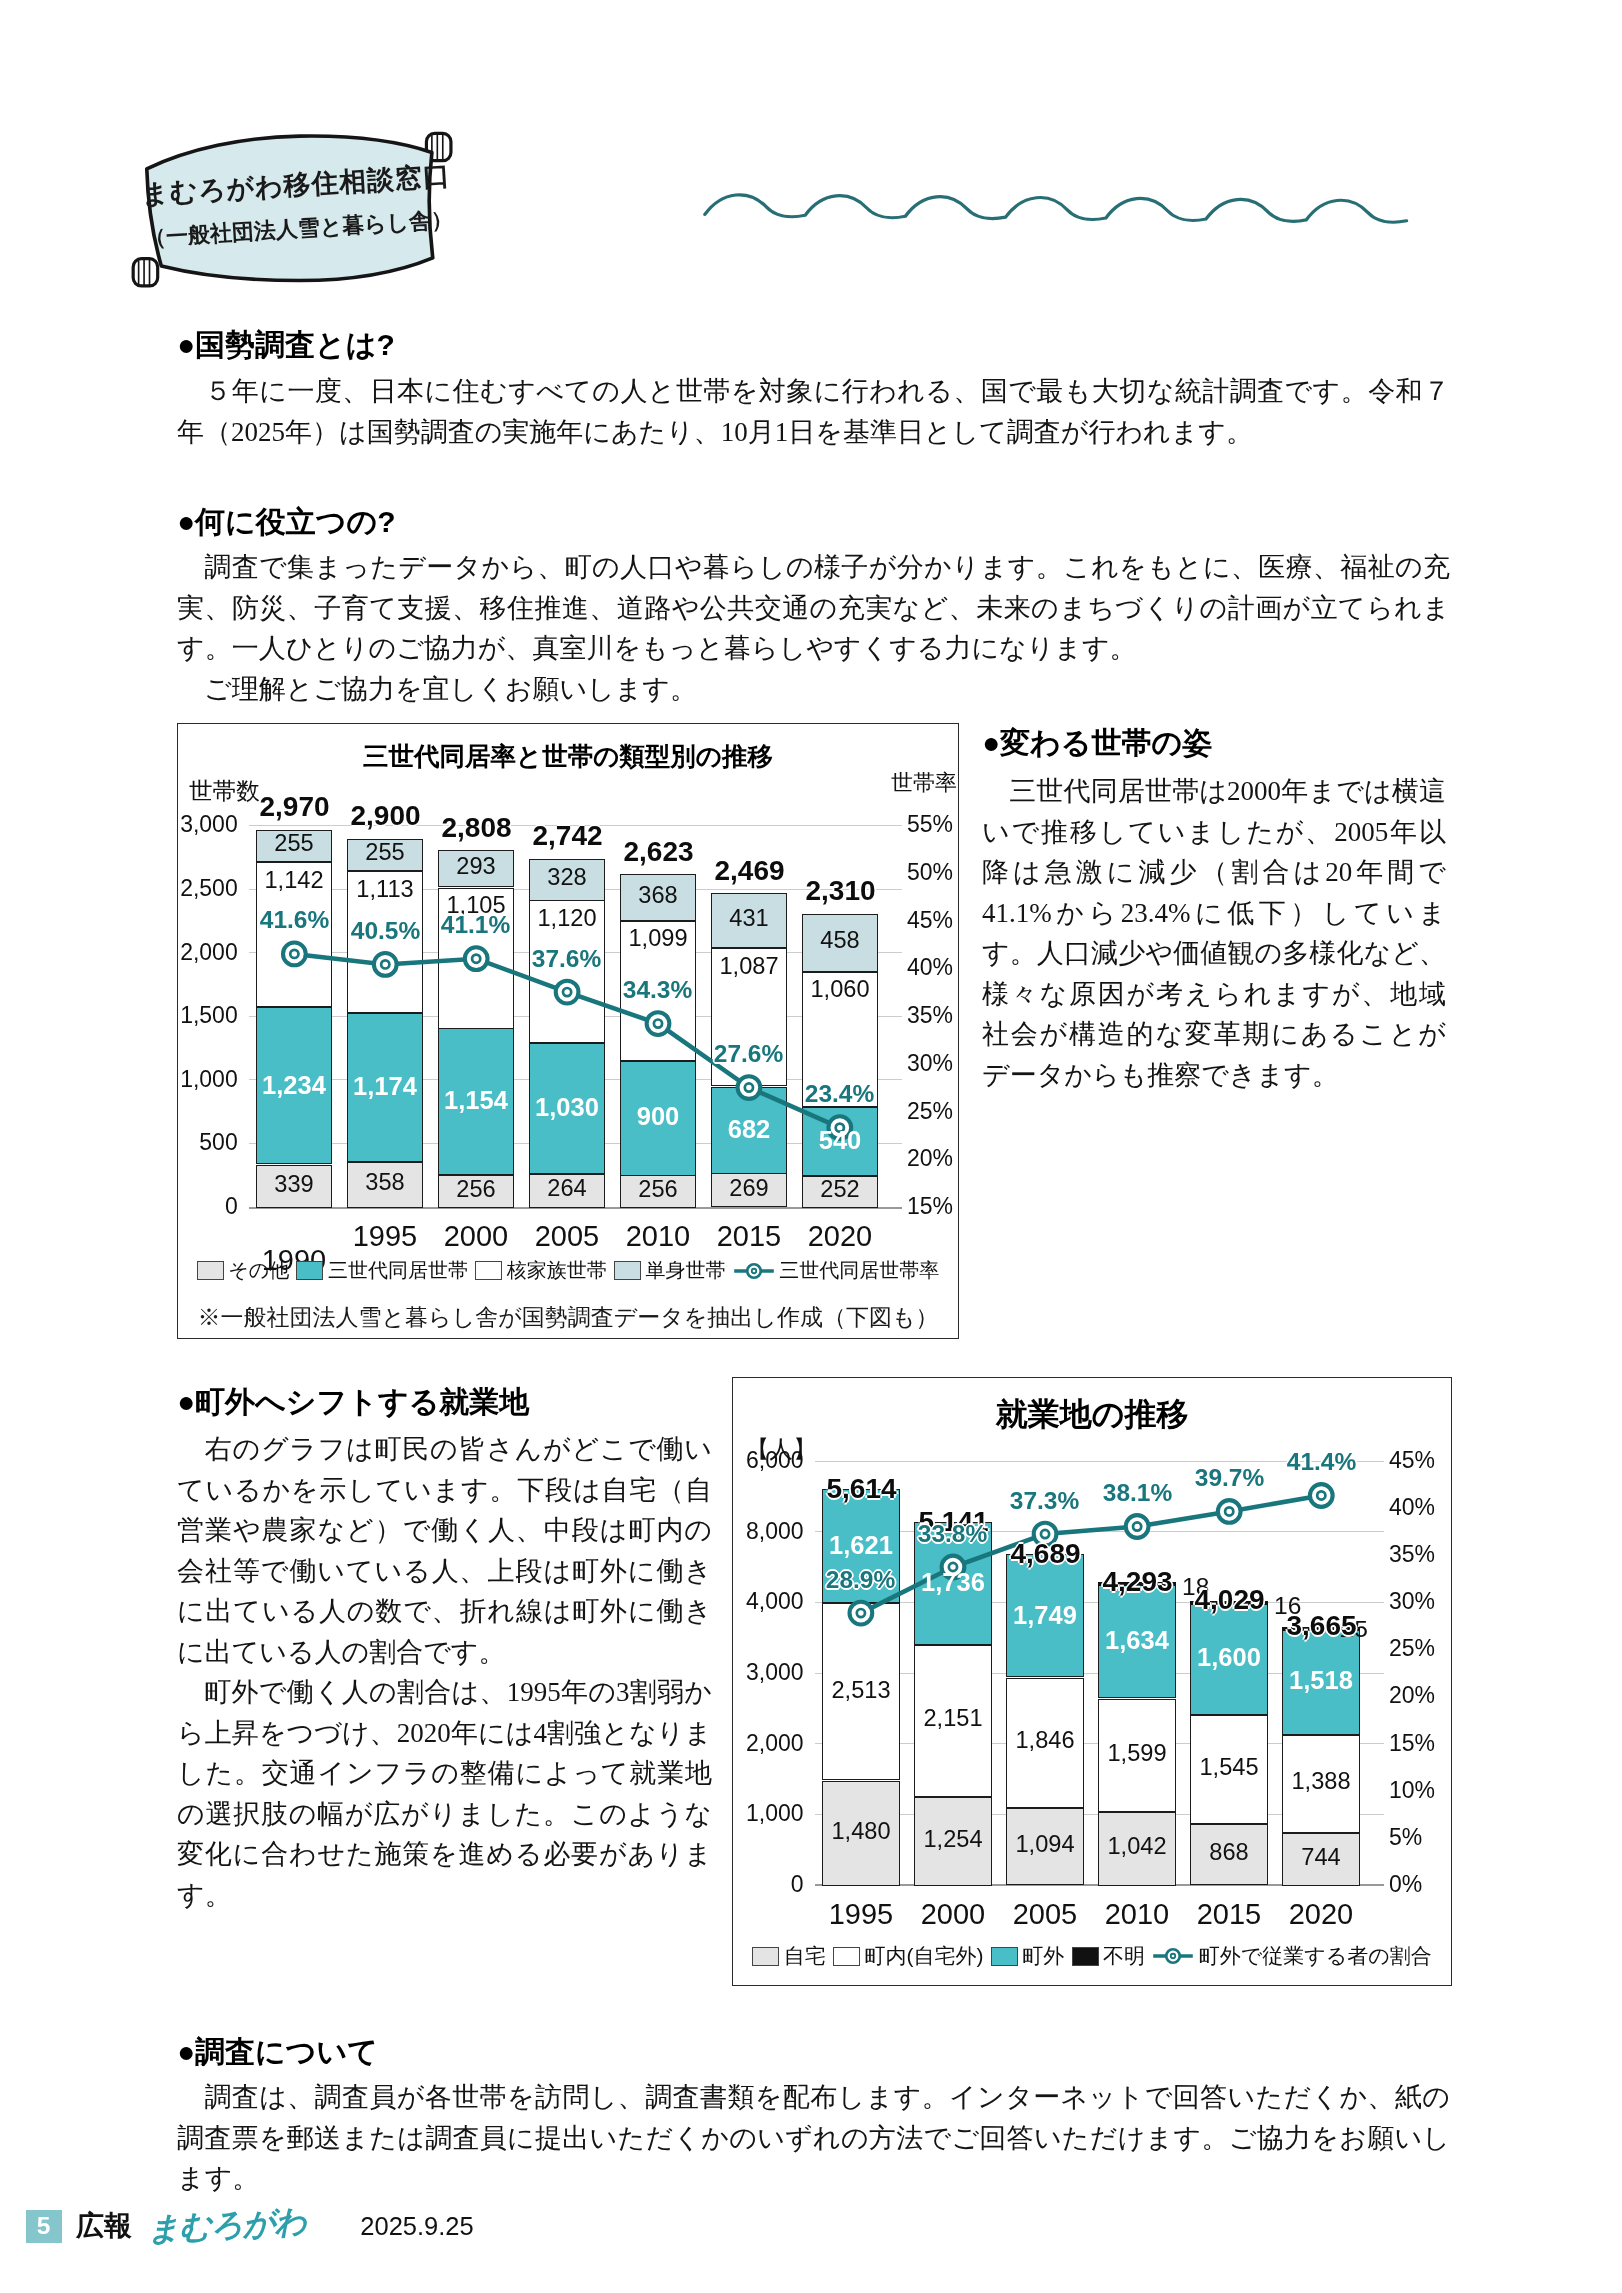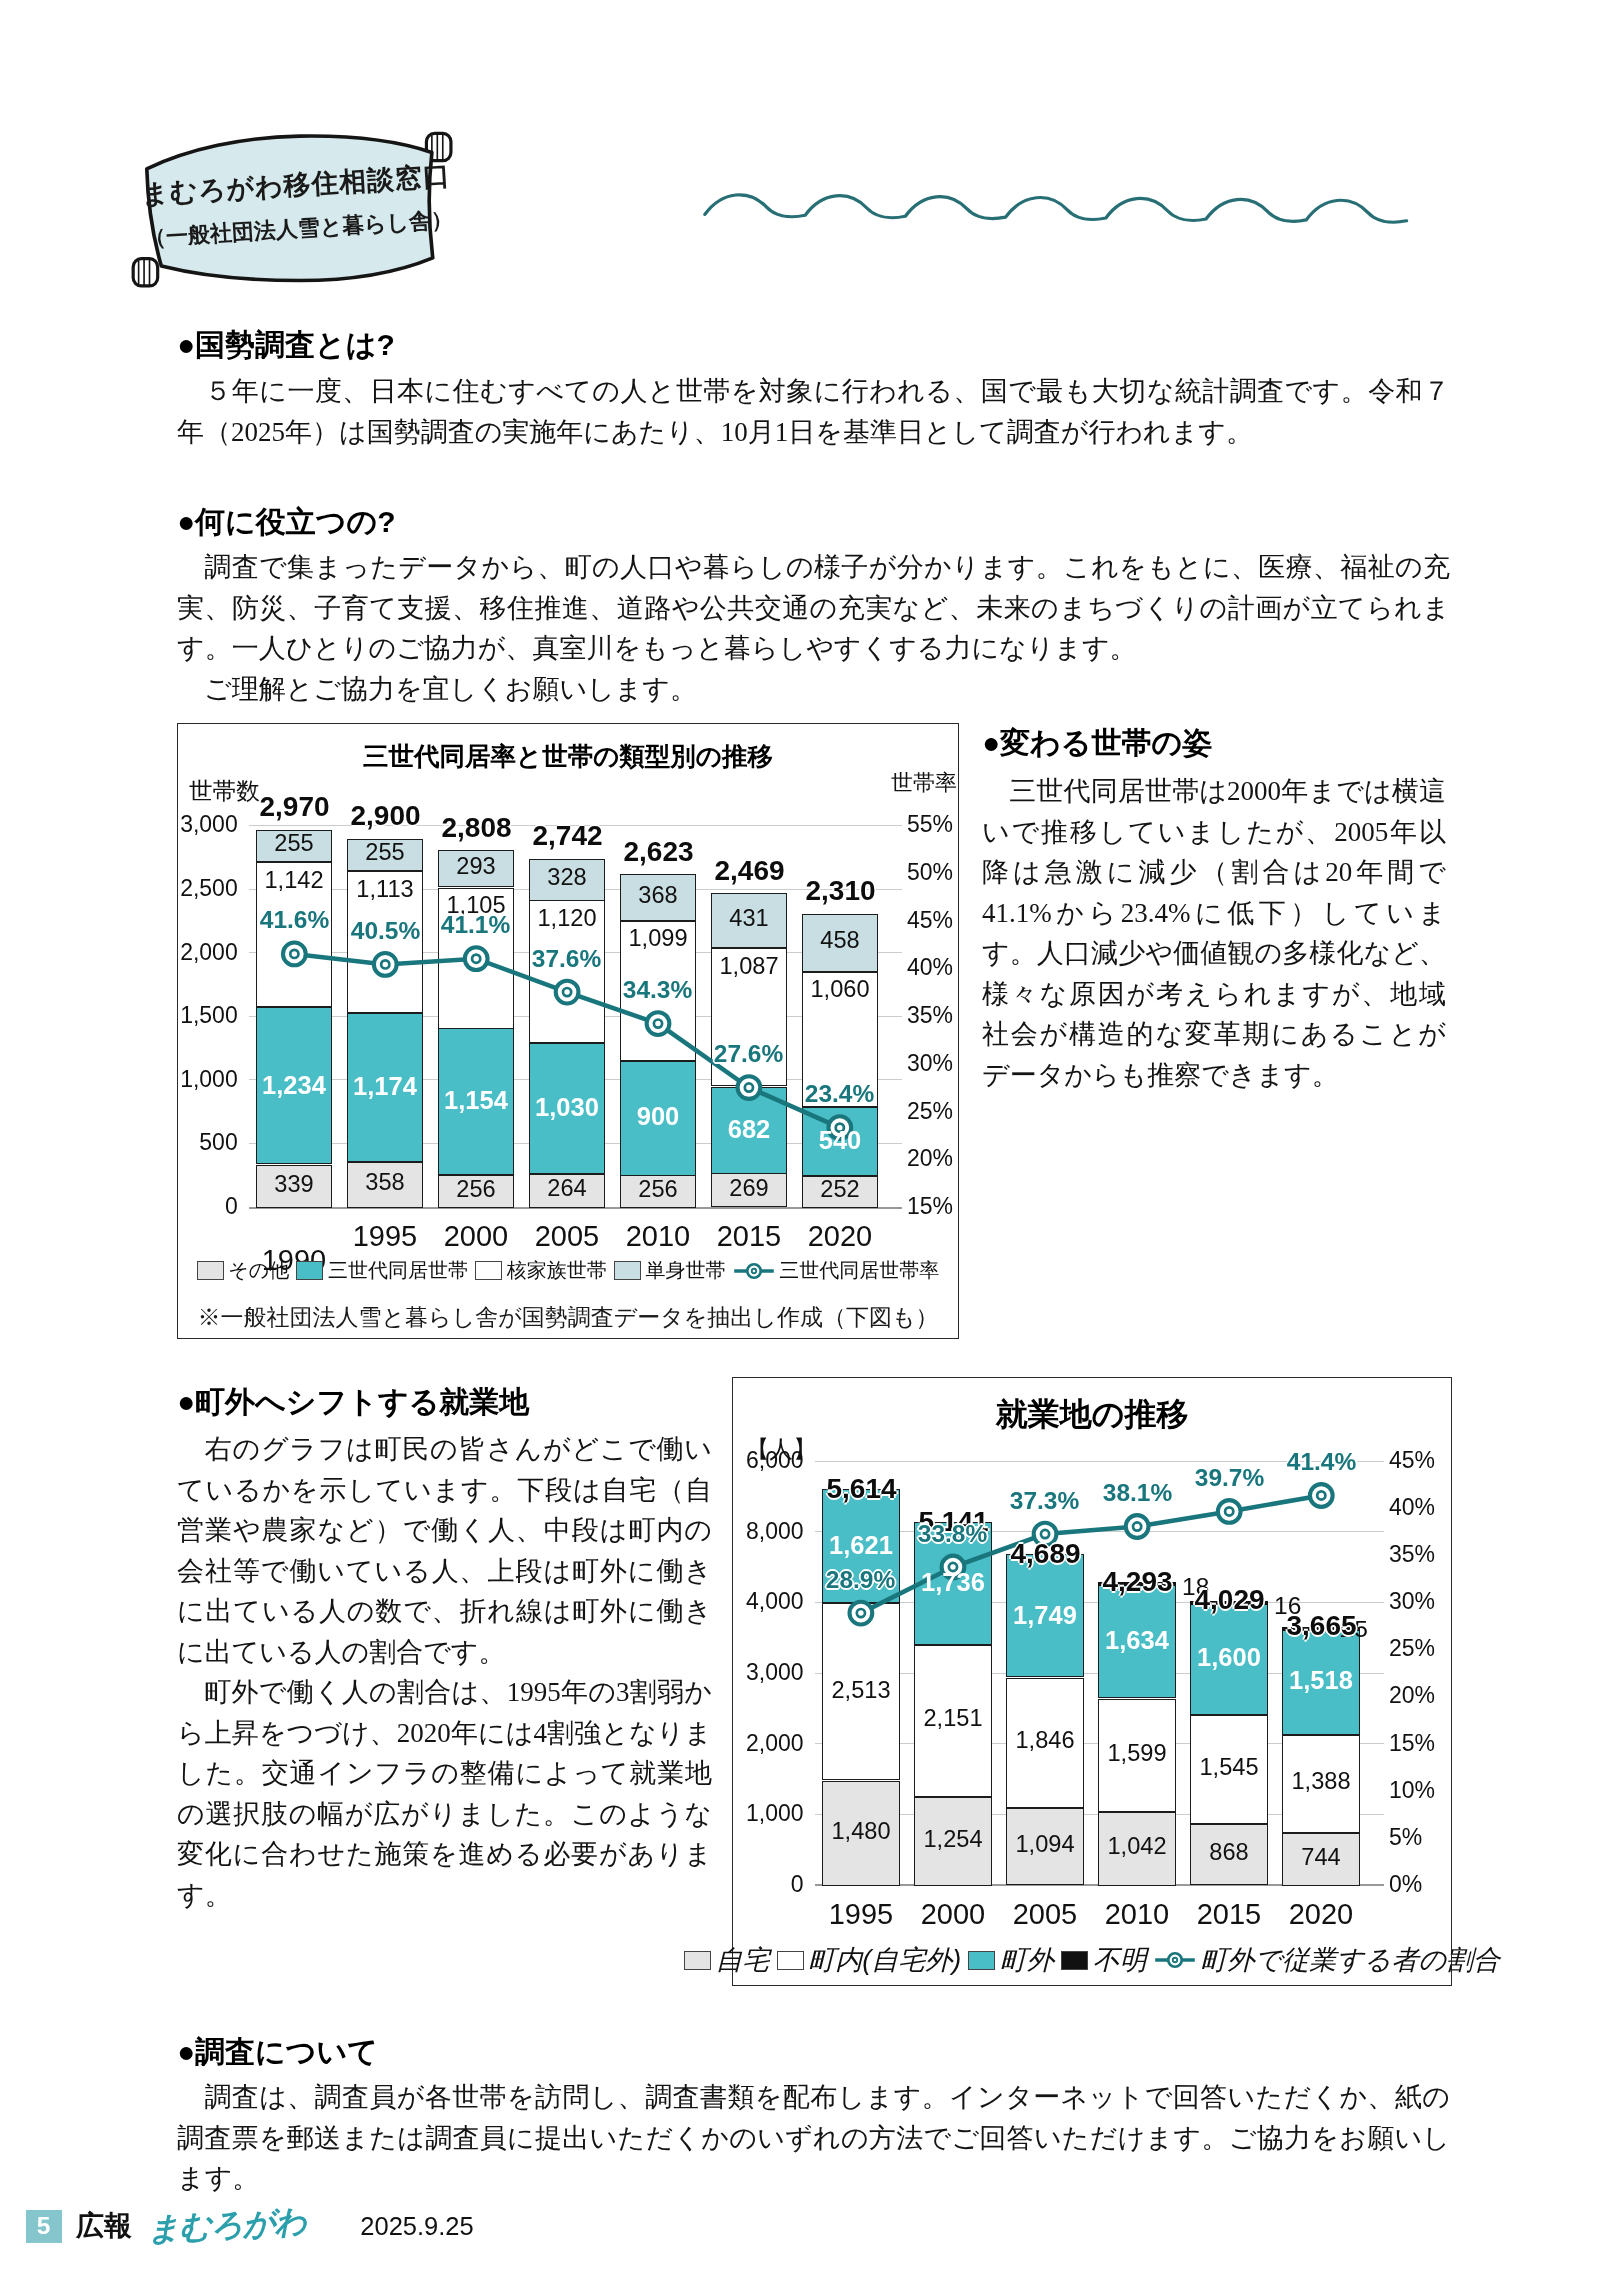--- a/index.html
+++ b/index.html
@@ -346,21 +346,21 @@
         <circle cx="546" cy="146.88444444444443" r="4.5" fill="#fff" stroke="#19767d" stroke-width="3"></circle>
         <circle cx="647.3333333333333" cy="129.28000000000003" r="12.5" fill="#fff" stroke="#19767d" stroke-width="4.5"></circle>
         <circle cx="647.3333333333333" cy="129.28000000000003" r="4.5" fill="#fff" stroke="#19767d" stroke-width="3"></circle>
       </svg>
       <div class="pct-lab" style="left: 55px; top: 188px; width: 145px; text-align: center;">28.9%</div>
       <div class="pct-lab" style="left: 147px; top: 142px; width: 145px; text-align: center;">33.8%</div>
       <div class="pct-lab" style="left: 239px; top: 109px; width: 145px; text-align: center;">37.3%</div>
       <div class="pct-lab" style="left: 332px; top: 101px; width: 145px; text-align: center;">38.1%</div>
       <div class="pct-lab" style="left: 424px; top: 86px; width: 145px; text-align: center;">39.7%</div>
       <div class="pct-lab" style="left: 516px; top: 70px; width: 145px; text-align: center;">41.4%</div>
-      <div class="legend-row" style="top: 564px; font-size: 27px; font-style: italic;">
+      <div class="legend-row" style="top: 564px; font-size: 21px;">
         <div class="legend-item" style="display: inline-flex;">
           <div class="swatch" style="background: rgb(228, 228, 228);"></div>
           <div style="display: inline;">自宅</div>
         </div>
         <div class="legend-item" style="display: inline-flex;">
           <div class="swatch" style="background: rgb(255, 255, 255);"></div>
           <div style="display: inline;">町内(自宅外)</div>
         </div>
         <div class="legend-item" style="display: inline-flex;">
           <div class="swatch" style="background: rgb(74, 190, 198);"></div>

